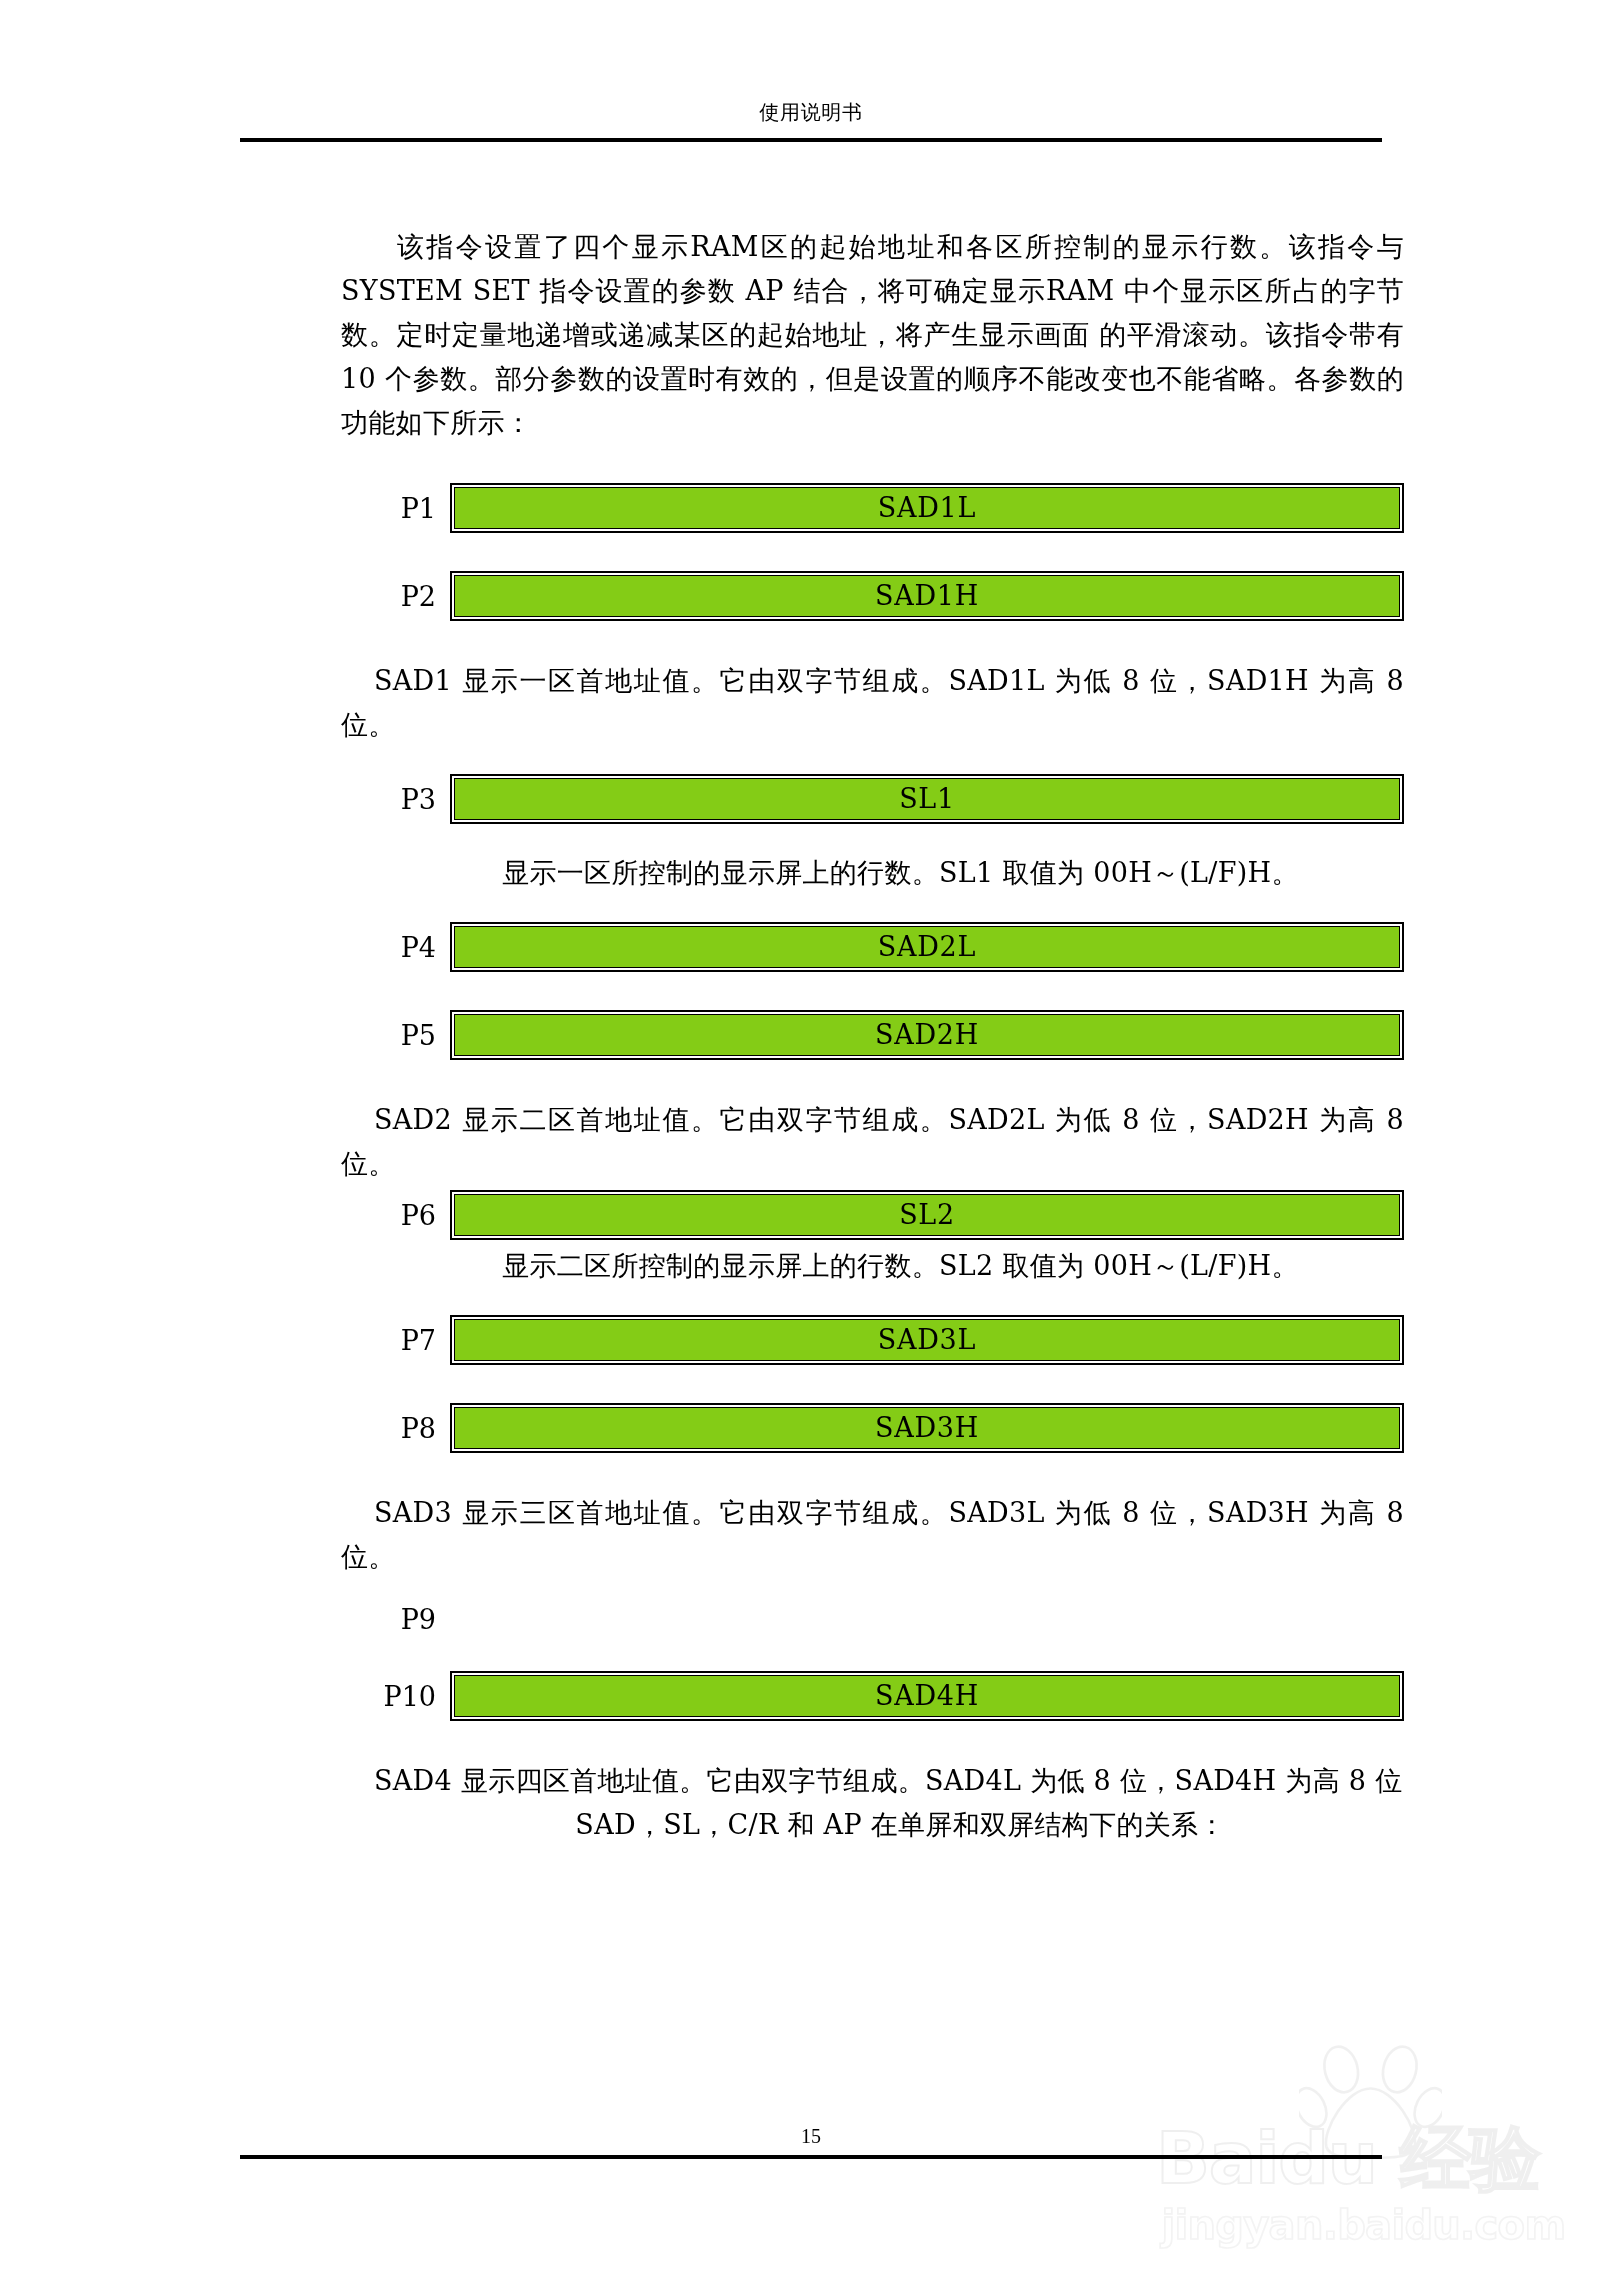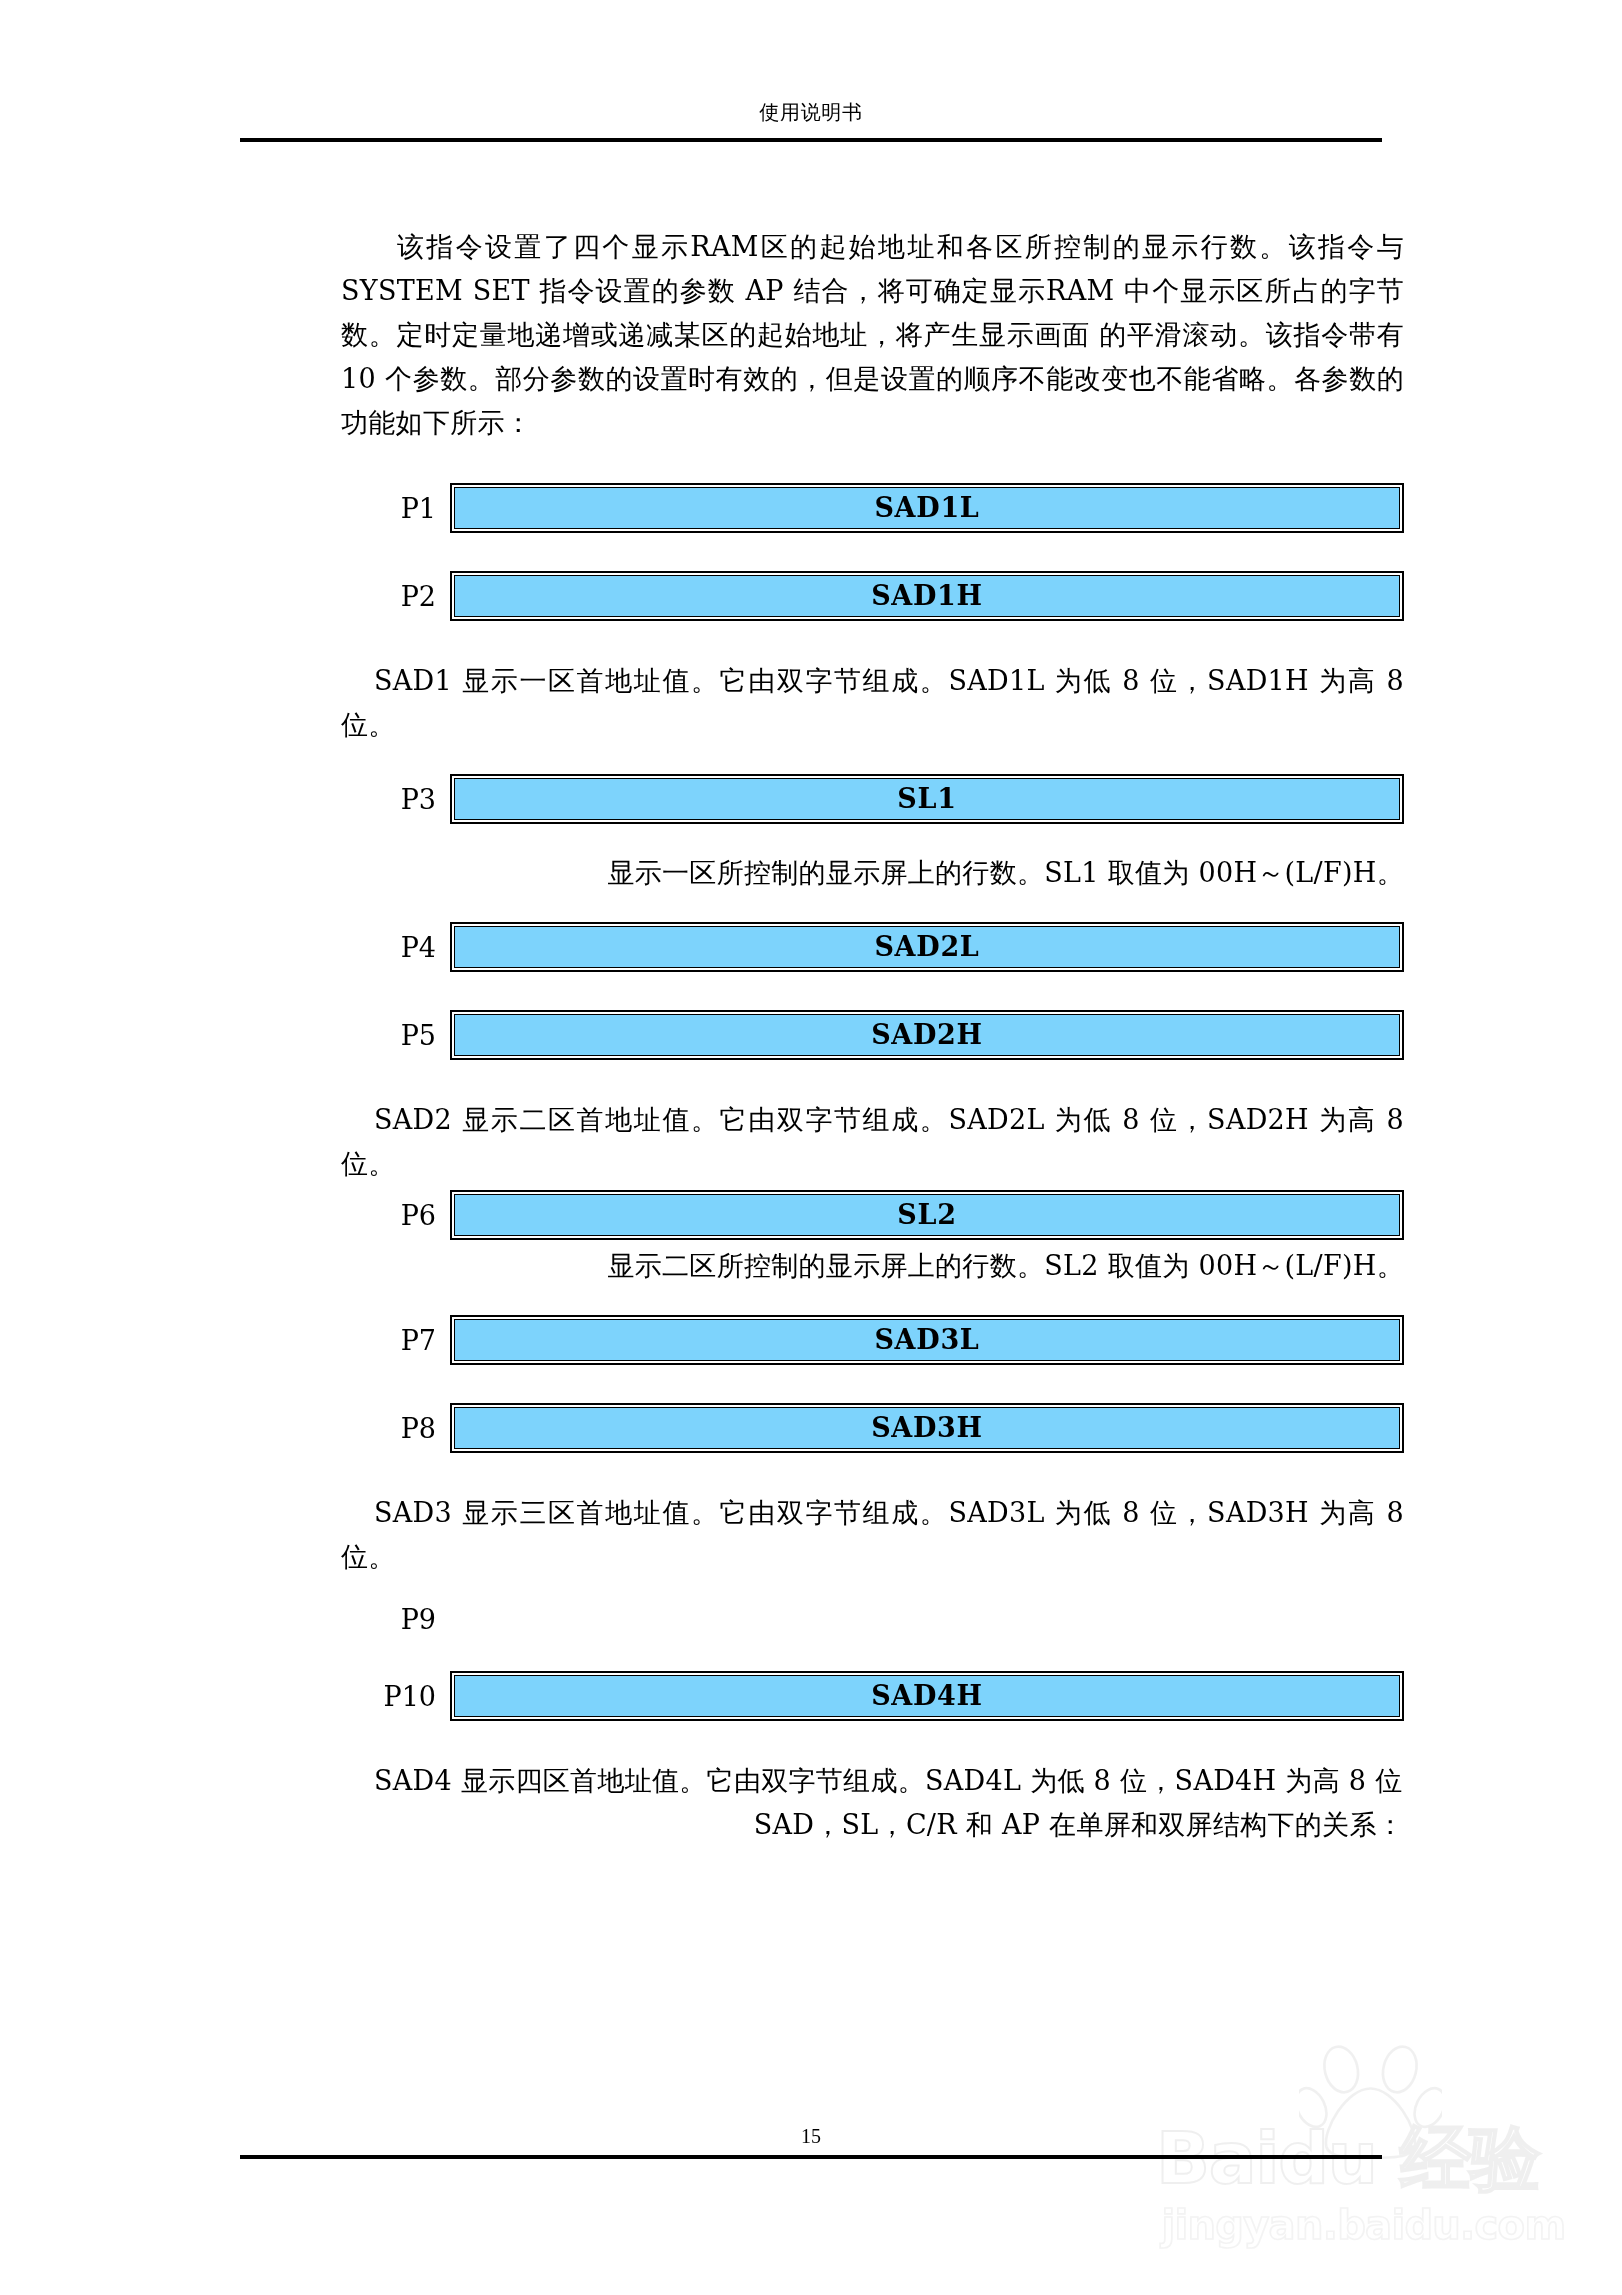--- a/index.html
+++ b/index.html
@@ -59,21 +59,21 @@
     letter-spacing: 0.3px;
     margin: 0;
   }
   .para.indent {
     text-indent: 56px;
   }
   .para.indent-small {
     text-indent: 33px;
   }
   .para.nojust {
-    text-align: right;
+    text-align: center;
   }
 
   
   .param-row {
     display: flex;
     align-items: center;
     width: 1063px;
   }
   .param-label {
     font-family: "DejaVu Serif", "Liberation Serif", serif;
@@ -94,22 +94,21 @@
     box-sizing: border-box;
   }
   .param-box-inner {
     border: 1.4px solid #000000;
     height: 40px;
     line-height: 40px;
     text-align: center;
     font-family: "DejaVu Serif", "Liberation Serif", serif;
     font-size: 27px;
     letter-spacing: 0.7px;
-    background: #7dd3fc;
-    font-weight: bold;
+    background: #84cc16;
   }
 
   .gap-lg { height: 38px; }
   .gap-md { height: 27px; }
   .gap-xs { height: 4.1px; }
 
   
   .footer-area {
     position: absolute;
     left: 240px;

